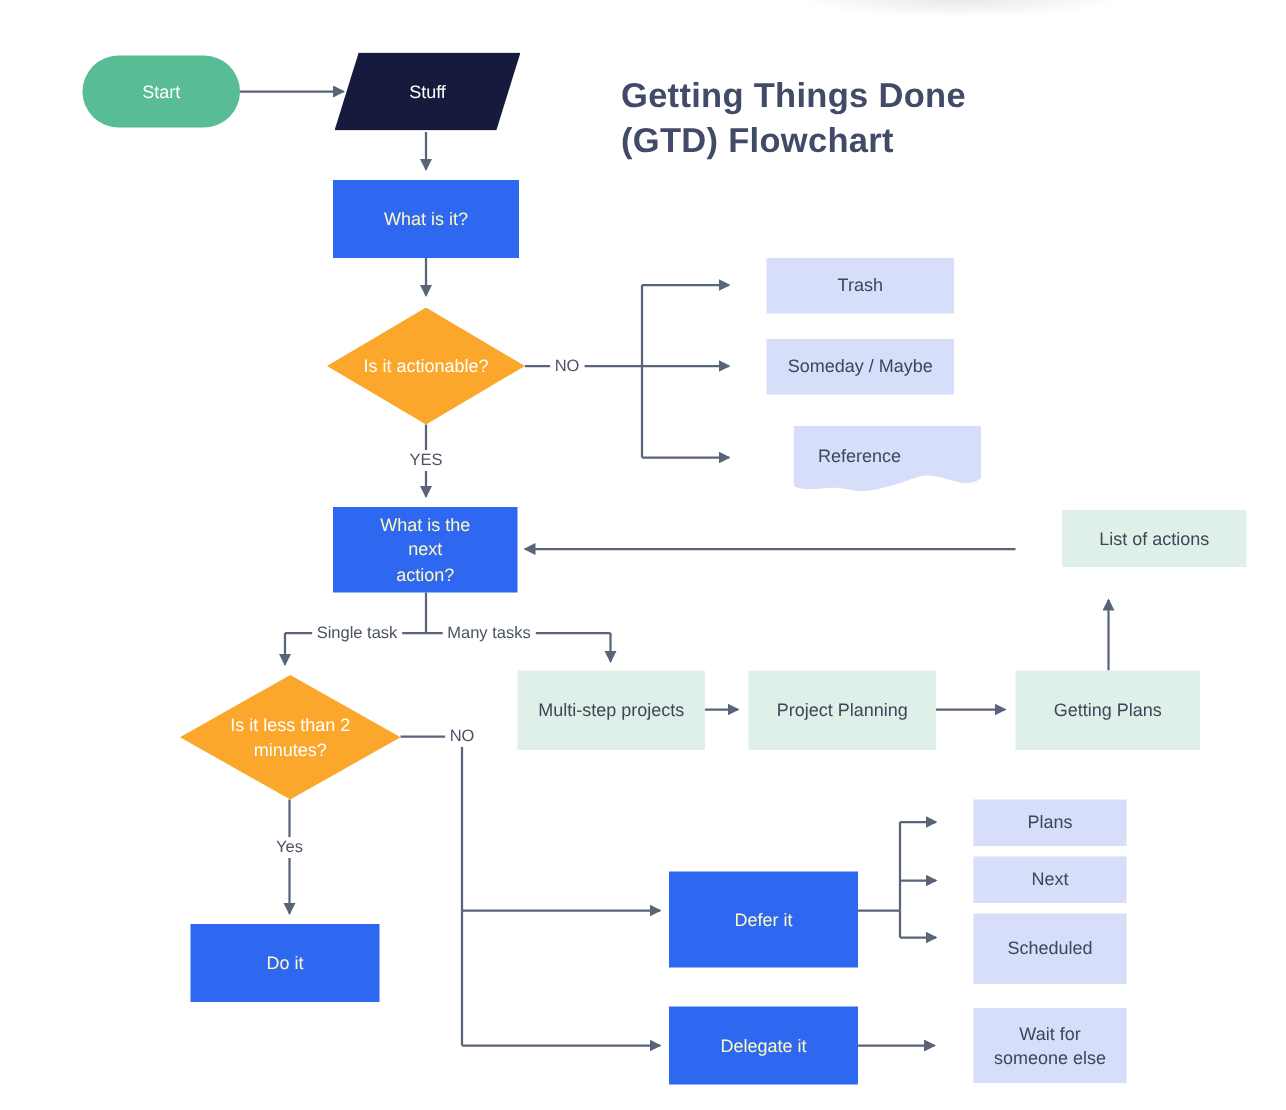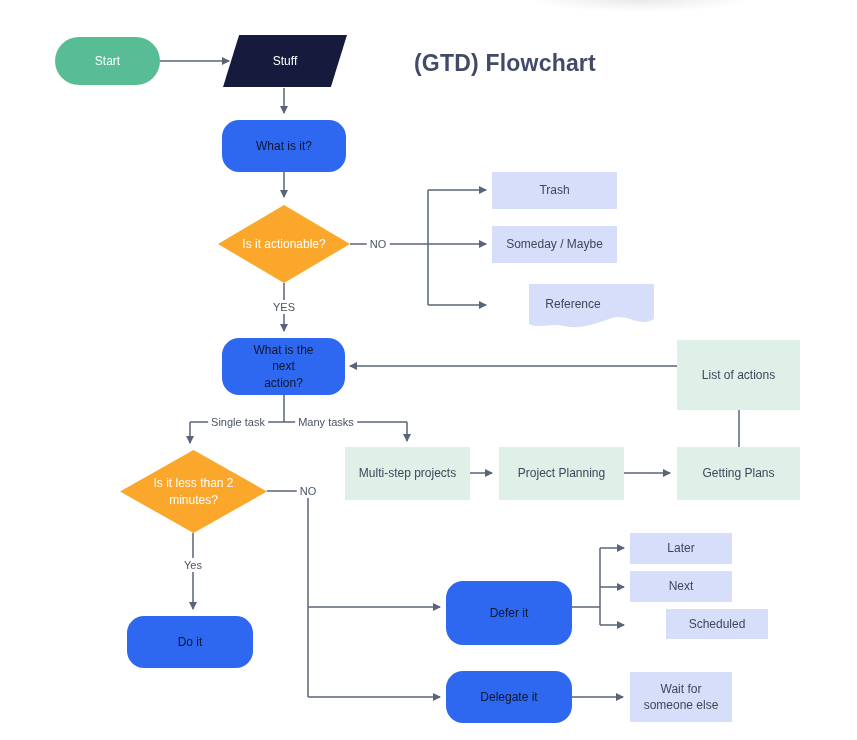--- a/index.html
+++ b/index.html
@@ -5,25 +5,25 @@
   html,body{margin:0;padding:0;background:#ffffff;}
   #canvas{
     position:relative;width:857px;height:740px;background:#ffffff;overflow:hidden;
     font-family:"Liberation Sans", sans-serif;
   }
   #edges{position:absolute;left:0;top:0;z-index:1;}
   .node{
     position:absolute;z-index:2;display:flex;align-items:center;justify-content:center;
     text-align:center;font-size:12px;line-height:1.35;box-sizing:border-box;
   }
-  .blue{background:#2E68F0;color:#0f172a;border-radius:17px;}
+  .blue{background:#2E68F0;color:#fef9c3;}
   .navy{background:#161B3D;color:#ffffff;}
   .green{background:#58BD95;color:#ffffff;border-radius:26px;align-items:center;}
   .orange{background:#FAA72B;color:#ffffff;clip-path:polygon(50% 0,100% 50%,50% 100%,0 50%);}
-  .lblue{background:#D6DEF9;color:#3E4758;}
+  .lblue{background:#D6DEF9;color:#3E4758;margin-left:19px;}
   .lgreen{background:#DEF0E8;color:#3E4758;}
   .para{clip-path:polygon(13% 0,100% 0,87% 100%,0 100%);}
   .edge-label{
     position:absolute;z-index:3;background:#ffffff;color:#4A5264;font-size:11px;
     padding:1px 3px;text-align:right;white-space:nowrap;
     transform:translate(-50%,-50%);
   }
   .title{
     position:absolute;left:414px;top:48px;z-index:2;color:#414B68;
     font-size:23px;font-weight:600;line-height:1.32;letter-spacing:.2px;
@@ -77,20 +77,21 @@
       <path d="M572,607 H600"></path>
       <path d="M600,548 V625"></path>
       <path d="M600,548 H624" marker-end="url(#arr)"></path>
       <path d="M600,587 H624" marker-end="url(#arr)"></path>
       <path d="M600,625 H624" marker-end="url(#arr)"></path>
       <path d="M572,697 H623" marker-end="url(#arr)"></path>
     </g>
   </svg>
 
   <div class="title">
+    <div>Getting Things Done</div>
     <div>(GTD) Flowchart</div>
   </div>
 
   <div class="node green" style="left:55px;top:37px;width:105px;height:48px;">
     <span>Start</span>
   </div>
 
   <div class="node navy para" style="left:223px;top:35px;width:124px;height:52px;">
     <span>Stuff</span>
   </div>
@@ -115,21 +116,21 @@
     <svg width="125" height="48">
       <path d="M0 0 H125 V35 C112 44, 97 29, 83 34 C65 40, 50 46, 35 42 C23 39, 10 45, 0 40 Z" fill="#D6DEF9"></path>
     </svg>
     <span>Reference</span>
   </div>
 
   <div class="node blue" style="left:222px;top:338px;width:123px;height:57px;padding:0 30px;">
     <span>What is the next action?</span>
   </div>
 
-  <div class="node lgreen" style="left:677px;top:340px;width:123px;height:70px;">
+  <div class="node lgreen" style="left:708px;top:340px;width:123px;height:38px;">
     <span>List of actions</span>
   </div>
 
   <div class="node lgreen" style="left:345px;top:447px;width:125px;height:53px;">
     <span>Multi-step projects</span>
   </div>
 
   <div class="node lgreen" style="left:499px;top:447px;width:125px;height:53px;">
     <span>Project Planning</span>
   </div>
@@ -144,28 +145,28 @@
 
   <div class="node blue" style="left:127px;top:616px;width:126px;height:52px;">
     <span>Do it</span>
   </div>
 
   <div class="node blue" style="left:446px;top:581px;width:126px;height:64px;">
     <span>Defer it</span>
   </div>
 
   <div class="node lblue" style="left:630px;top:533px;width:102px;height:31px;">
-    <span>Later</span>
+    <span>Plans</span>
   </div>
 
   <div class="node lblue" style="left:630px;top:571px;width:102px;height:31px;">
     <span>Next</span>
   </div>
 
-  <div class="node lblue" style="left:666px;top:609px;width:102px;height:30px;">
+  <div class="node lblue" style="left:630px;top:609px;width:102px;height:47px;">
     <span>Scheduled</span>
   </div>
 
   <div class="node blue" style="left:446px;top:671px;width:126px;height:52px;">
     <span>Delegate it</span>
   </div>
 
   <div class="node lblue" style="left:630px;top:672px;width:102px;height:50px;padding:0 6px;">
     <span>Wait for someone else</span>
   </div>

